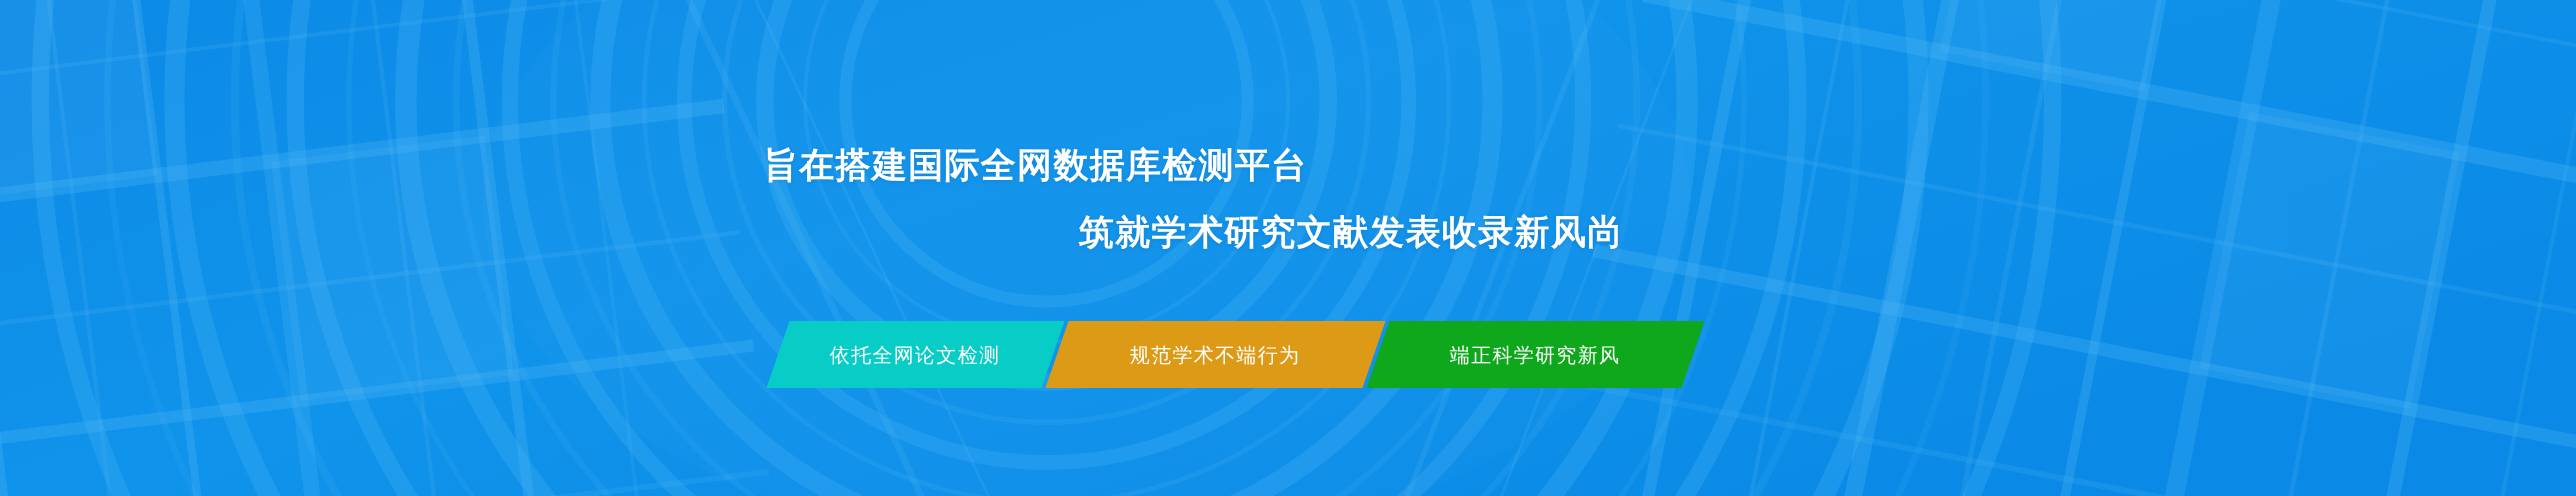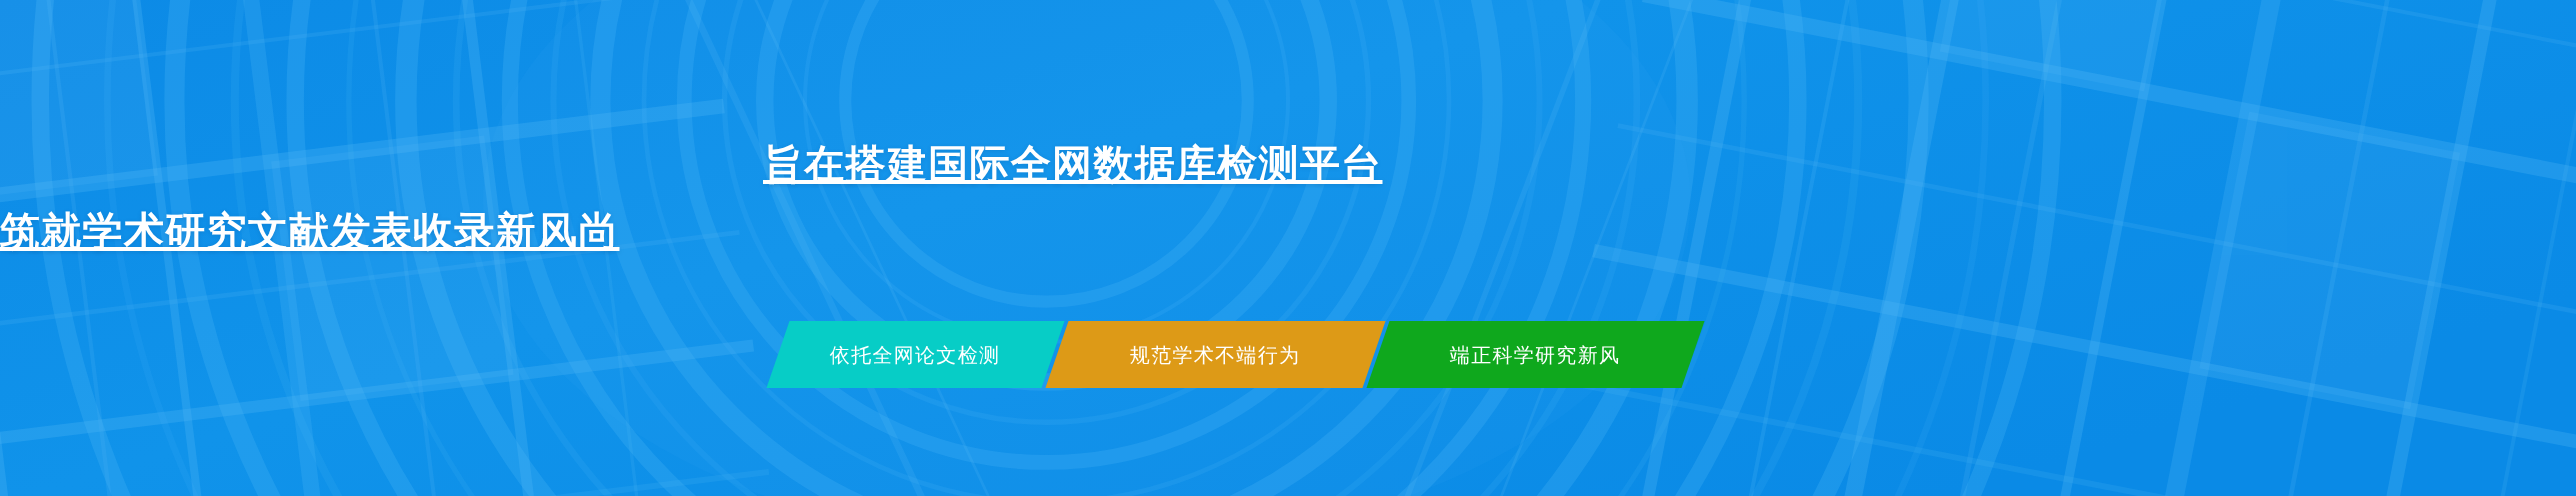--- a/index.html
+++ b/index.html
@@ -30,30 +30,29 @@
   
   .headline {
     position: absolute;
     left: 0;
     top: 131px;
     width: 2576px;
     text-align: left;
   }
   .headline-line {
     color: #ffffff;
-    font-size: 40px;
+    font-size: 35px;
     line-height: 67px;
     font-weight: 700;
     letter-spacing: 1.3px;
     white-space: nowrap;
     text-shadow: 0 1.3px 4px rgba(0,60,120,0.18);
-    text-decoration: underline;
   }
   .headline-line-1 { padding-left: 763px; }
-  .headline-line-2 { }
+  .headline-line-2 { padding-left: 1079px; }
 
   
   .tag-band {
     position: absolute;
     left: 778px;
     top: 321px;
     height: 67px;
     display: flex;
     align-items: stretch;
     gap: 4px;

